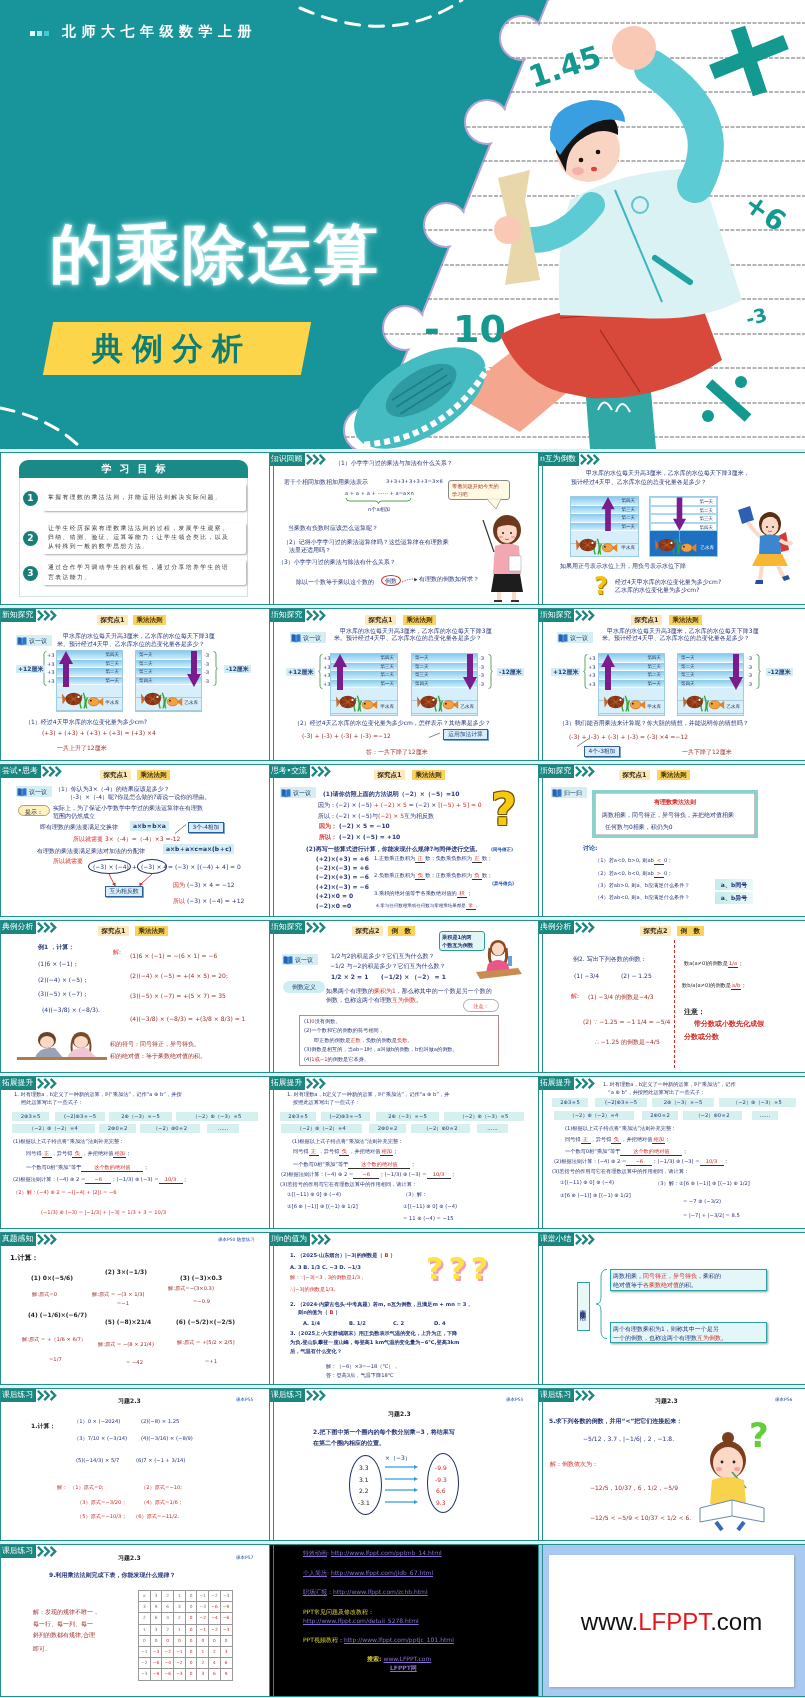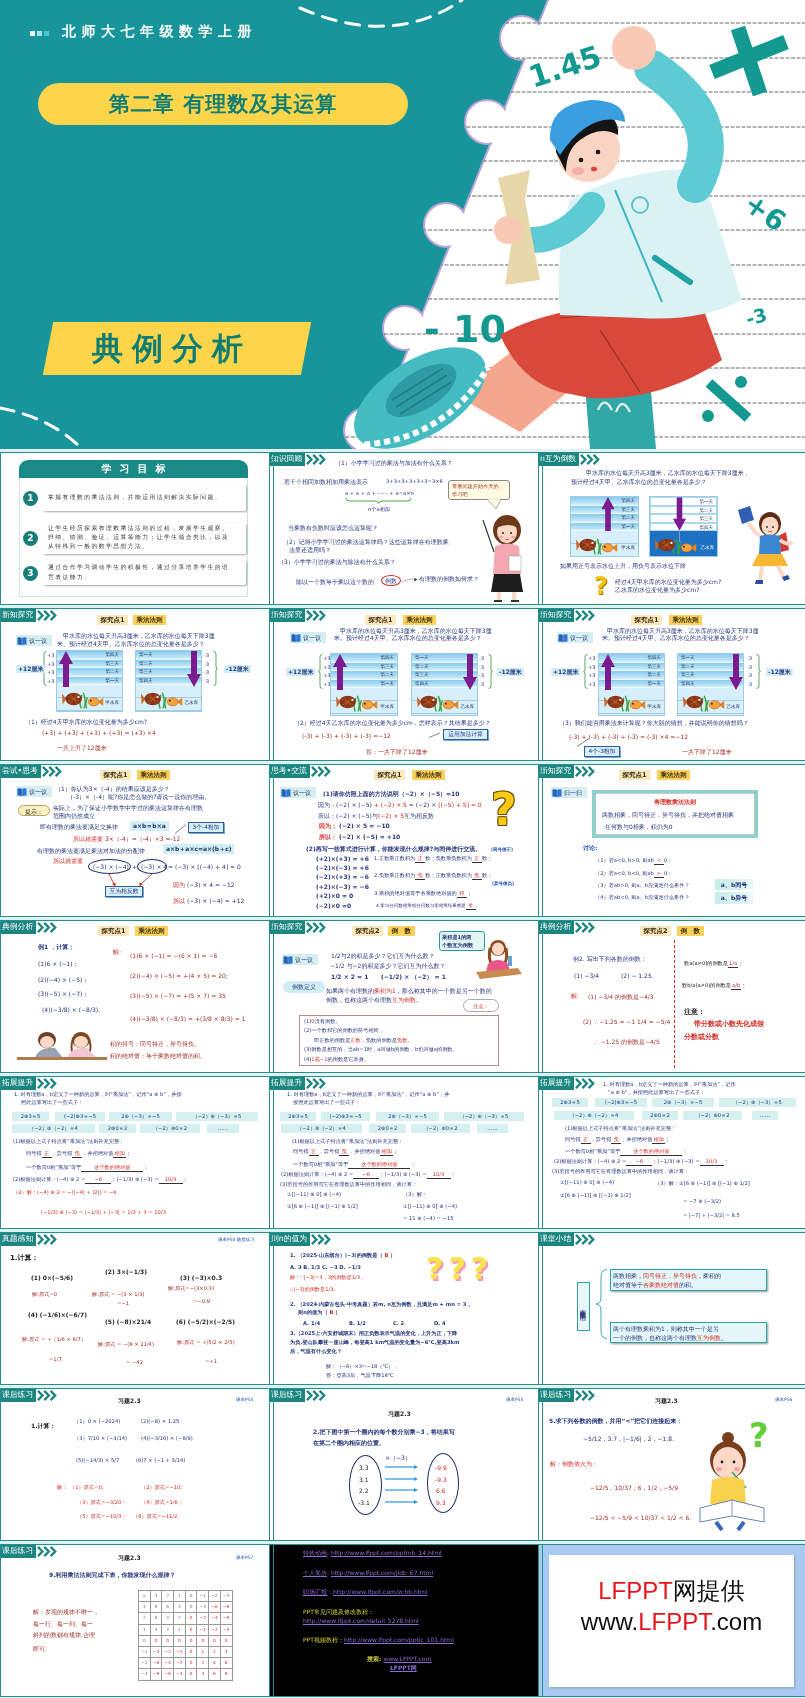--- a/index.html
+++ b/index.html
@@ -176,21 +176,21 @@
       <circle cx="581" cy="160" r="2.3" fill="#111"></circle>
         <circle cx="598" cy="152" r="2.3" fill="#111"></circle>
       <ellipse cx="578" cy="171" rx="6" ry="4" fill="#f7a0a0" opacity="0.7"></ellipse>
       <ellipse cx="594" cy="169" rx="3" ry="2.3" fill="#e0413a"></ellipse>
     </g>
   </svg>
   <div class="ts-sq" style="left:30px;background:#eef7f7"></div>
   <div class="ts-sq" style="left:37px;background:#a8e4e7"></div>
   <div class="ts-sq" style="left:44px;background:#45c8d1"></div>
   <div class="ts-series">北师大七年级数学上册</div>
-  <div class="ts-pill">第二章  有理数及其运算</div>
+  <div class="ts-title" style="left:50px;top:219px">的乘除运算</div>
   <div class="ts-lesson-bg"></div>
   <div class="ts-lesson">典例分析</div>
 </div>
 
 <div class="slide" style="left:0;top:452px">
   <div class="goal-title" style="left:19px;top:8px;width:229px">学习目标</div>
   <div class="goal-frame" style="left:19px;top:26px;width:229px;height:119px"></div>
   <div class="goal-card" style="left:43px;top:32px;width:203px;height:27px"></div>
   <div class="goal-num" style="left:23px;top:39px">1</div>
   <div class="t gtxt" style="left:48px;top:42px">掌握有理数的乘法法则，并能运用法则解决实际问题。</div>
@@ -1067,15 +1067,14 @@
   <div class="t lk" style="left:34px;top:44px"><span class="lbl">职场汇报</span><span class="lbl" style="text-decoration:none">：</span><span class="url">http://www.lfppt.com/zchb.html</span></div>
   <div class="t lk" style="left:34px;top:64px"><span class="lbl y">PPT常见问题及修改教程：</span></div>
   <div class="t lk" style="left:34px;top:73px"><span class="url">http://www.lfppt.com/detail_5278.html</span></div>
   <div class="t lk" style="left:34px;top:92px"><span class="lbl y">PPT视频教程：</span><span class="url">http://www.lfppt.com/pptjc_101.html</span></div>
   <div class="t lk" style="left:98px;top:111px"><span class="lbl y b">搜索: </span><span class="url">www.LFPPT.com</span></div>
   <div class="t lk" style="left:121px;top:120px"><span class="url b">LFPPT网</span></div>
 </div>
 
 <div class="slide" style="left:538px;top:1544px;background:#a9c8f2">
   <div style="position:absolute;left:11px;top:11px;width:245px;height:132px;background:#fff;box-shadow:1px 1px 2px #8aa"></div>
-  <div style="position:absolute;left:11px;top:33px;width:245px;text-align:center;font-family:'Liberation Sans',sans-serif;font-size:24px;line-height:28px;white-space:nowrap"><span style="color:#e8141b">LFPPT</span><span style="color:#111">网提供</span></div>
   <div style="position:absolute;left:11px;top:64px;width:245px;text-align:center;font-family:'Liberation Sans',sans-serif;font-size:24px;line-height:28px;white-space:nowrap"><span style="color:#111">www.</span><span style="color:#e8141b">LFPPT</span><span style="color:#111">.com</span></div>
 </div>
 
 </body></html>

